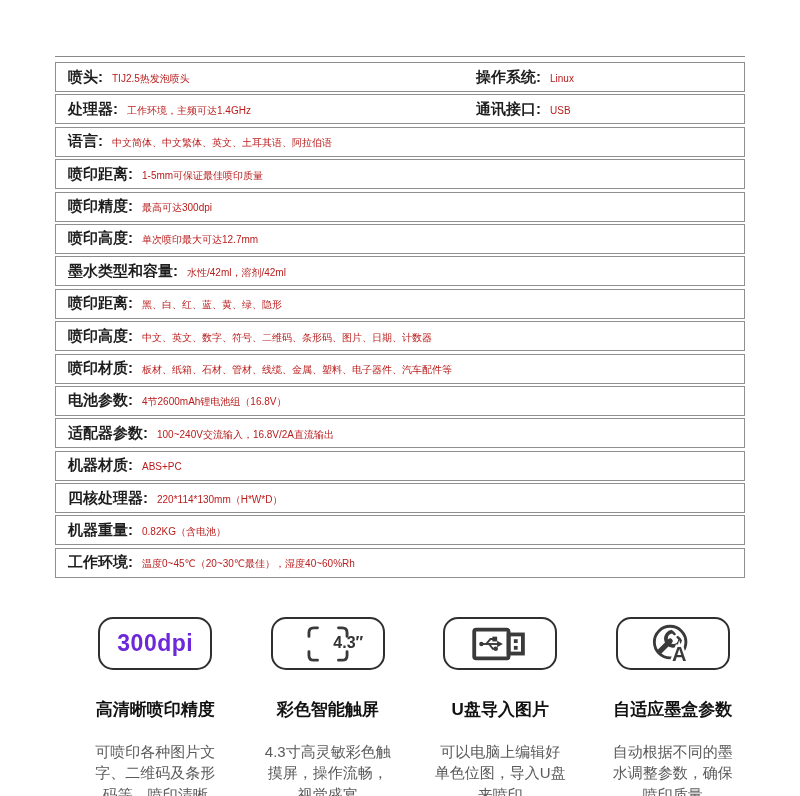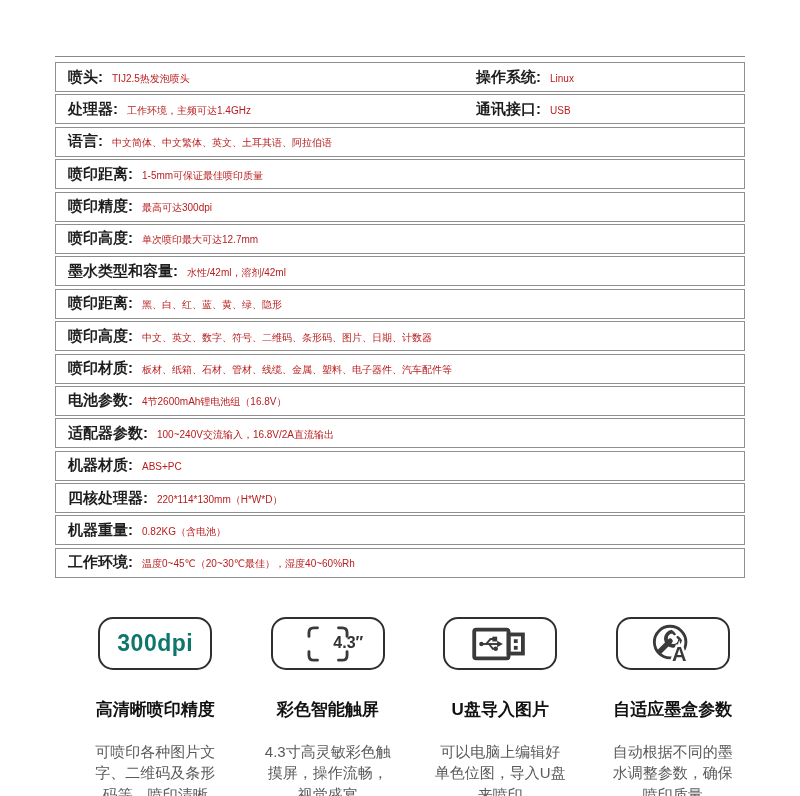--- a/index.html
+++ b/index.html
@@ -20,21 +20,21 @@
 
   
   .features{position:absolute;left:69px;top:617px;width:690px;
             display:grid;grid-template-columns:repeat(4,1fr);}
   .feature{display:flex;flex-direction:column;align-items:center;}
   .icon-box{width:114px;height:53px;box-sizing:border-box;border:2.5px solid #2f2f2f;
             border-radius:15px;display:flex;align-items:center;justify-content:center;
             position:relative;background:#fff;flex:none;}
   .icon-box .icon{display:none;}
   .badge:empty{display:none;}
-  .icon-box.dpi-badge-icon .badge{font-size:23px;font-weight:700;color:#0f766e;letter-spacing:.5px;}
+  .icon-box.dpi-badge-icon .badge{font-size:23px;font-weight:700;color:#6d28d9;letter-spacing:.5px;}
   .icon-box.touchscreen-icon .icon.svg-touchscreen{display:block;}
   .icon-box.touchscreen-icon .badge{position:absolute;left:0;right:0;top:50%;
       transform:translateY(-54%);text-align:center;font-size:16px;font-weight:600;color:#333;padding-left:41px;}
   .icon-box.usb-drive-icon .icon.svg-usb{display:block;}
   .icon-box.adaptive-ink-icon .icon.svg-wrench{display:block;}
   .feature-title{margin-top:28px;font-size:17px;font-weight:700;color:#111;}
   .feature-desc{margin-top:20px;font-size:15px;color:#5a5a5a;text-align:center;
                 width:134px;line-height:1.42;}
 </style>
 </head>

